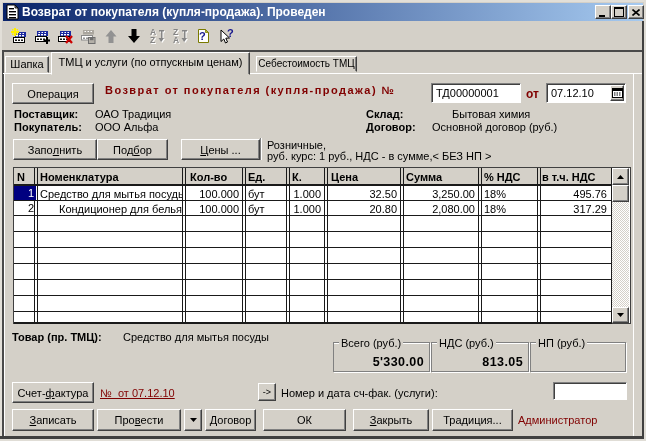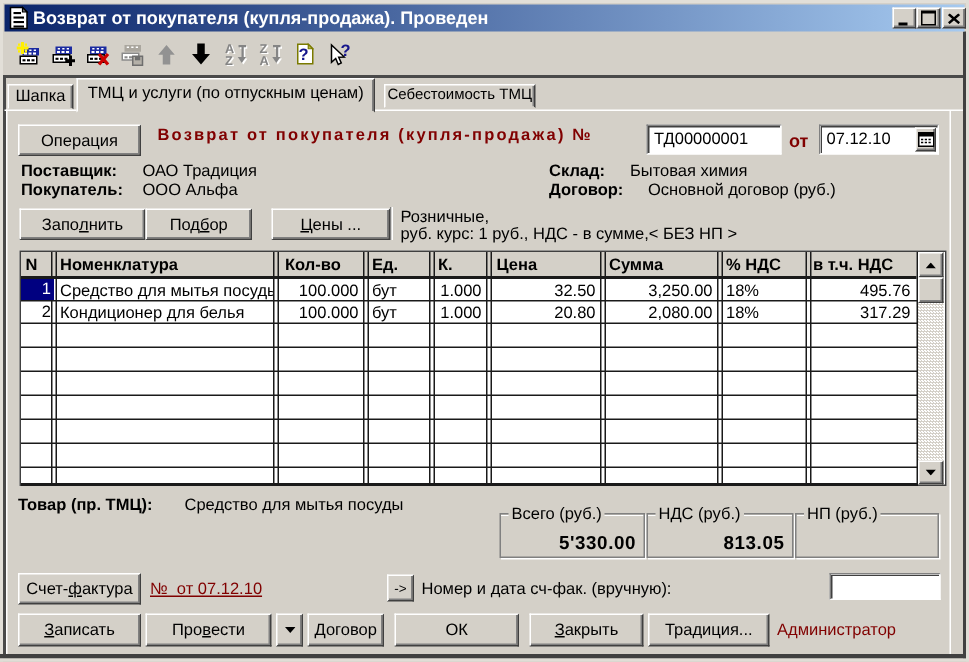--- a/index.html
+++ b/index.html
@@ -213,21 +213,21 @@
         <rect x="2" y="6.5" width="1.5" height="1"></rect>
         <rect x="4.5" y="6.5" width="1.5" height="1"></rect>
         <rect x="7" y="6.5" width="1.5" height="1"></rect>
       </g>
     </svg>
 </div>
 
 <div class="a bold" style="left:14px;top:108px;">Поставщик:</div>
 <div class="a" style="left:95px;top:108px;">ОАО Традиция</div>
 <div class="a bold" style="left:366px;top:108px;">Склад:</div>
-<div class="a" style="left:420px;top:108px;">Бытовая химия</div>
+<div class="a" style="left:452px;top:108px;">Бытовая химия</div>
 <div class="a bold" style="left:14px;top:121px;">Покупатель:</div>
 <div class="a" style="left:95px;top:121px;">ООО Альфа</div>
 <div class="a bold" style="left:366px;top:121px;">Договор:</div>
 <div class="a" style="left:432px;top:121px;">Основной договор (руб.)</div>
 
 <div class="btn" style="left:13px;top:139px;width:84px;height:21px;">Запо<u>л</u>нить</div>
 <div class="btn" style="left:97px;top:139px;width:71px;height:21px;">Под<u>б</u>ор</div>
 <div class="btn" style="left:181px;top:139px;width:79px;height:21px;"><u>Ц</u>ены ...</div>
 <div class="a" style="left:260px;top:138px;width:1px;height:22px;background:#808080;"></div>
 <div class="a" style="left:261px;top:138px;width:1px;height:22px;background:#fff;"></div>
@@ -275,21 +275,21 @@
     <div class="a" style="left:0px;top:18px;width:20px;height:14px;background:#000080;color:#fff;text-align:right;padding-right:2px;line-height:14px;">1</div>
     <div class="a" style="left:26px;top:20px;width:142px;text-align:left;white-space:nowrap;overflow:hidden;">Средство для мытья посуды</div>
     <div class="a" style="left:176px;top:20px;width:49px;text-align:right;white-space:nowrap;overflow:hidden;">100.000</div>
     <div class="a" style="left:234px;top:20px;width:30px;text-align:left;white-space:nowrap;overflow:hidden;">бут</div>
     <div class="a" style="left:278px;top:20px;width:29px;text-align:right;white-space:nowrap;overflow:hidden;">1.000</div>
     <div class="a" style="left:330px;top:20px;width:53px;text-align:right;white-space:nowrap;overflow:hidden;">32.50</div>
     <div class="a" style="left:395px;top:20px;width:66px;text-align:right;white-space:nowrap;overflow:hidden;">3,250.00</div>
     <div class="a" style="left:470px;top:20px;width:40px;text-align:left;white-space:nowrap;overflow:hidden;">18%</div>
     <div class="a" style="left:530px;top:20px;width:63px;text-align:right;white-space:nowrap;overflow:hidden;">495.76</div>
     <div class="a" style="left:0px;top:33px;width:20px;height:14px;text-align:right;padding-right:2px;line-height:14px;">2</div>
-    <div class="a" style="left:26px;top:35px;width:142px;text-align:left;white-space:nowrap;overflow:hidden;">Кондиционер для белья</div>
+    <div class="a" style="left:26px;top:35px;width:142px;text-align:right;white-space:nowrap;overflow:hidden;">Кондиционер для белья</div>
     <div class="a" style="left:176px;top:35px;width:49px;text-align:right;white-space:nowrap;overflow:hidden;">100.000</div>
     <div class="a" style="left:234px;top:35px;width:30px;text-align:left;white-space:nowrap;overflow:hidden;">бут</div>
     <div class="a" style="left:278px;top:35px;width:29px;text-align:right;white-space:nowrap;overflow:hidden;">1.000</div>
     <div class="a" style="left:330px;top:35px;width:53px;text-align:right;white-space:nowrap;overflow:hidden;">20.80</div>
     <div class="a" style="left:395px;top:35px;width:66px;text-align:right;white-space:nowrap;overflow:hidden;">2,080.00</div>
     <div class="a" style="left:470px;top:35px;width:40px;text-align:left;white-space:nowrap;overflow:hidden;">18%</div>
     <div class="a" style="left:530px;top:35px;width:63px;text-align:right;white-space:nowrap;overflow:hidden;">317.29</div>
     <div class="a" style="left:598px;top:0;width:17px;height:155px;background:conic-gradient(#fff 25%,#d4d0c8 0 50%,#fff 0 75%,#d4d0c8 0) 0 0/2px 2px;"></div>
     <div class="btn" style="left:598px;top:0px;width:17px;height:17px;">
       <svg width="7" height="4" viewBox="0 0 7 4">
@@ -314,21 +314,21 @@
     <div class="a" style="left:431px;top:342px;width:96px;height:28px;border:1px solid #808080;border-top:1px solid #808080;box-shadow:1px 1px 0 #fff, inset 0 1px 0 #fff;"></div>
     <div class="a" style="left:437px;top:337px;background:#d4d0c8;padding:0 2px;white-space:nowrap;">НДС (руб.)</div>
     <div class="a bold" style="left:431px;top:355px;width:92px;text-align:right;font-size:12.5px;letter-spacing:0.4px;white-space:nowrap;">813.05</div>
     <div class="a" style="left:530px;top:342px;width:94px;height:28px;border:1px solid #808080;border-top:1px solid #808080;box-shadow:1px 1px 0 #fff, inset 0 1px 0 #fff;"></div>
     <div class="a" style="left:536px;top:337px;background:#d4d0c8;padding:0 2px;white-space:nowrap;">НП (руб.)</div>
   </div>
 
 <div class="btn" style="left:12px;top:382px;width:82px;height:21px;">Счет-<u>ф</u>актура</div>
 <div class="a mar" style="left:100px;top:387px;text-decoration:underline;">№&nbsp;&nbsp;от 07.12.10</div>
 <div class="btn" style="left:258px;top:383px;width:18px;height:18px;font-size:9px;">-&gt;</div>
-<div class="a" style="left:281px;top:387px;">Номер и дата сч-фак. (вручную):</div>
+<div class="a" style="left:281px;top:387px;">Номер и дата сч-фак. (услуги):</div>
 <div class="inp" style="left:553px;top:382px;width:74px;height:18px;"></div>
 
 <div class="btn" style="left:12px;top:409px;width:82px;height:22px;"><u>З</u>аписать</div>
 <div class="btn" style="left:97px;top:409px;width:84px;height:22px;">Про<u>в</u>ести</div>
 <div class="btn" style="left:184px;top:409px;width:18px;height:22px;">
     <svg width="7" height="4" viewBox="0 0 7 4">
       <path d="M0 0 L7 0 L3.5 4 Z" fill="#000"></path>
     </svg>
   </div>
 <div class="btn" style="left:205px;top:409px;width:51px;height:22px;">Договор</div>

